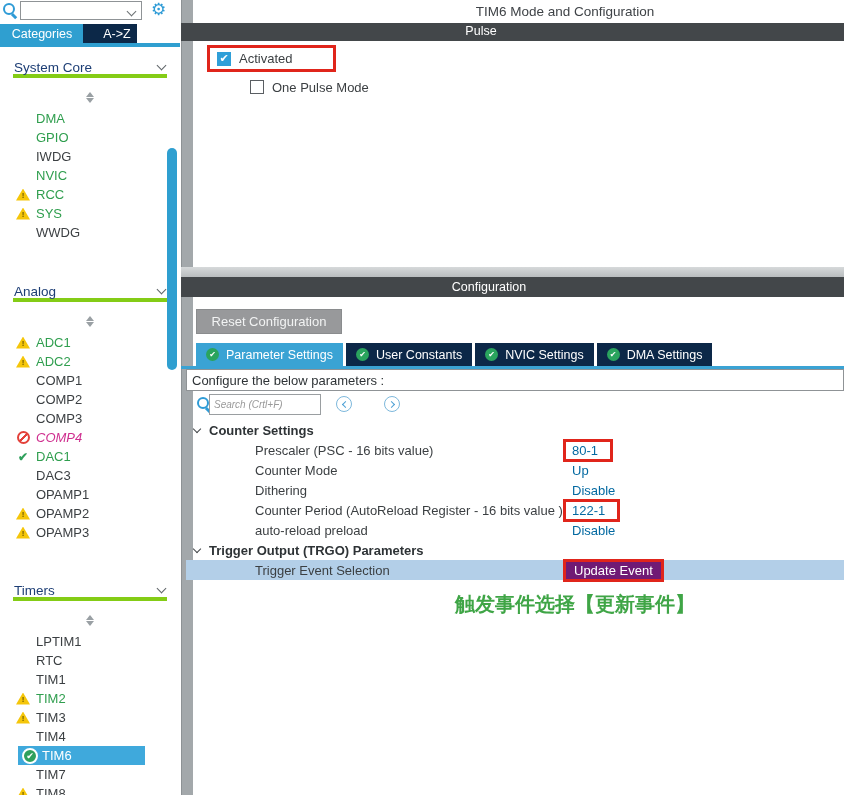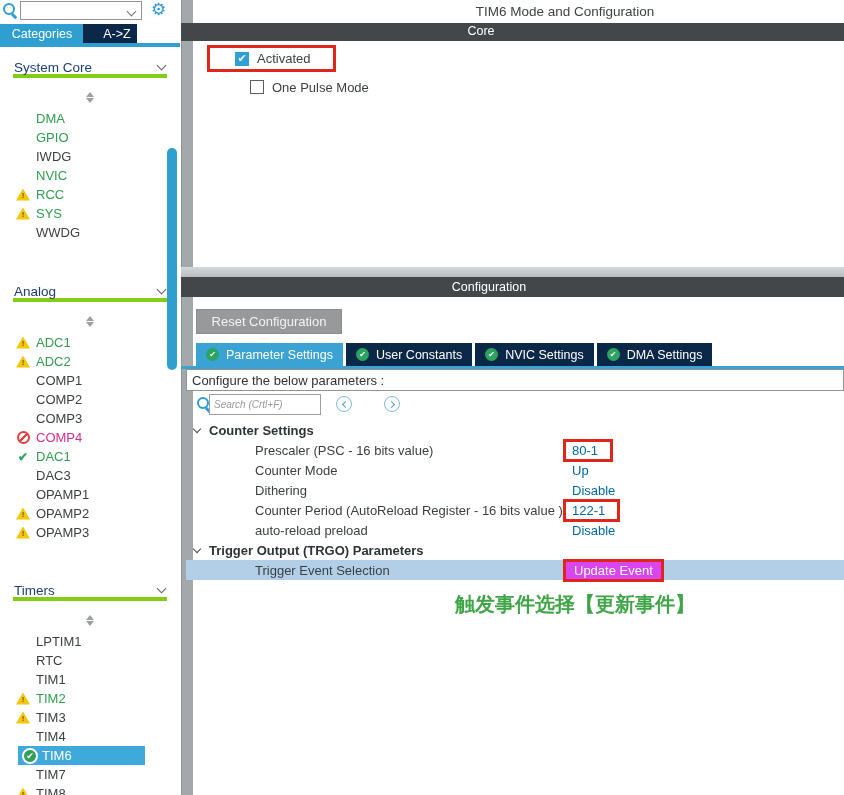--- a/index.html
+++ b/index.html
@@ -30,21 +30,21 @@
   .sort-widget { margin:14px auto 0 auto; width:10px; height:11px; display:flex; flex-direction:column; align-items:center; cursor:pointer; }
   .tri-up { width:0; height:0; border-left:4px solid transparent; border-right:4px solid transparent; border-bottom:5px solid #9aa0a4; }
   .tri-down { width:0; height:0; border-left:4px solid transparent; border-right:4px solid transparent; border-top:5px solid #9aa0a4; margin-top:1px; }
   .sec-items { margin-top:6px; }
   .sb-item { height:19px; display:flex; align-items:center; cursor:pointer; }
   .icon-slot { width:26px; margin-left:10px; display:flex; justify-content:center; align-items:center; flex:none; }
   .sb-item.selected { background:#3fa9dc; margin-left:18px; width:127px; }
   .sb-item.selected .icon-slot { margin-left:0; width:24px; }
   .c-green { color:#2f9e4e; }
   .c-dark { color:#3b3f42; }
-  .c-magenta { color:#cf2f8f; }
+  .c-magenta { color:#cf2f8f;font-style:italic; }
   .c-selected { color:#fff; }
   .icon-warning { width:14px; height:12px; background:#f5c60a; clip-path:polygon(50% 0,100% 100%,0 100%); display:flex; align-items:flex-end; justify-content:center; font-size:8px; font-weight:bold; color:#6e5a00; line-height:1.1; }
   .icon-blocked { width:13px; height:13px; border-radius:50%; border:2px solid #e3413a; background:
     linear-gradient(135deg, transparent 42%, #e3413a 42%, #e3413a 58%, transparent 58%); }
   .icon-check { color:#2fa05c; font-size:12px; font-weight:bold; }
   .icon-ckc { width:16px; height:16px; border-radius:50%; background:#2fa05c; border:2px solid #fff; color:#fff; font-size:9px; display:flex; align-items:center; justify-content:center; }
   .scroll-thumb { position:absolute; left:167px; top:148px; width:10px; height:222px; border-radius:5px; background:#2f9fd0; }
 
   
   .divider { position:absolute; left:181px; top:0; width:12px; height:795px; background:#a3a8ab; border-left:1px solid #8d9295; }
@@ -58,21 +58,21 @@
   .conf-bar { top:277px; height:20px; }
   .bar-label { position:absolute; transform:translateX(-50%); color:#fff; font-size:12.5px; top:2px; white-space:nowrap; }
   .mode-bar .bar-label { left:300px; top:1px; }
   .conf-bar .bar-label { left:308px; top:3px; }
   .splitter { position:absolute; left:-12px; top:267px; width:663px; height:10px; background:linear-gradient(#d6d9da,#b9bdbf); }
 
   .cb { width:14px; height:14px; flex:none; }
   .cb.checked { background:#2f9fd8; color:#fff; font-size:11px; display:flex; align-items:center; justify-content:center; }
   .cb.checked::before { content:'✔'; }
   .cb.un { background:#fff; border:1px solid #5a5e62; }
-  .act-box { position:absolute; left:14px; top:45px; width:129px; height:27px; border:3px solid #e0251b; display:flex; align-items:center; gap:8px; padding-left:25px; }
+  .act-box { position:absolute; left:14px; top:45px; width:129px; height:27px; border:3px solid #e0251b; display:flex; align-items:center; gap:8px; padding-left:7px; }
   .opm-row { position:absolute; left:22px; top:80px; display:flex; align-items:flex-start; gap:8px;padding-left:35px; }
 
   .reset-btn { position:absolute; left:3px; top:309px; width:146px; height:25px; background:#98999b; border:1px solid #8a8c8e; color:#f2f3f3; font-size:13px; display:flex; align-items:center; justify-content:center; cursor:pointer; }
   .tabs-row { position:absolute; left:3px; top:343px; height:23px; display:flex; gap:3px; }
   .tab { display:flex; align-items:center; gap:7px; padding:0 10px; color:#fff; font-size:12.5px; background:#0c2848; cursor:pointer; white-space:nowrap; }
   .tab.active { background:#3aa3d4; }
   .tab-ck { width:13px; height:13px; border-radius:50%; background:#2aa45e; color:#fff; font-size:8px; display:flex; align-items:center; justify-content:center; flex:none; }
   .tabs-underline { position:absolute; left:-12px; top:366px; width:663px; height:3px; background:#3aa3d4; }
   .configure-box { position:absolute; left:-7px; top:369px; width:658px; height:22px; border:1px solid #8f9396; background:#fff; display:flex; align-items:center; padding-left:5px; color:#2e3336; }
   .search-row { position:absolute; left:-7px; top:393px; width:658px; height:24px; }
@@ -87,21 +87,21 @@
 
   .tree { position:absolute; left:-7px; top:420px; width:658px; }
   .tree-group { height:20px; display:flex; align-items:center; padding-left:8px; gap:9px; }
   .tree-chev { width:6px; height:6px; border-left:1.6px solid #43474a; border-bottom:1.6px solid #43474a; transform:rotate(-45deg); margin-top:-3px; flex:none; }
   .g-title { font-weight:bold; color:#2e3336; }
   .tree-row { position:relative; height:20px; display:flex; align-items:center; }
   .tree-row.sel-row { background:#b3cfe8; }
   .row-label { margin-left:69px; color:#3b3f42; }
   .row-value { position:absolute; left:377px; padding-left:9px; color:#0369a1; white-space:nowrap; }
   .row-value.hl { border:3px solid #e0251b; padding:1px 12px 1px 6px; background:#fff; z-index:2; }
-  .row-value.upd { border:3px solid #e0251b; padding:1px 8px; background:#d946ef; color:#fff; z-index:2; }
+  .row-value.upd { border:3px solid #e0251b; padding:1px 8px; background:#701a75; color:#fff; z-index:2; }
   .annotation { position:absolute; left:262px; top:591px; font-size:20px; font-weight:bold; color:#3fa546; white-space:nowrap; font-family:"Liberation Sans","DejaVu Sans",sans-serif; }
 </style>
 </head>
 <body>
 
 <div id="app">
 
   <div class="sidebar">
     <div class="sb-top">
       <span class="mag sb-mag"></span>
@@ -288,21 +288,21 @@
   </div>
 
   <div class="divider"></div>
 
   <div class="main">
     <div class="title-row">
       <span class="title-text">TIM6 Mode and Configuration</span>
     </div>
 
     <div class="dark-bar mode-bar">
-      <span class="bar-label">Core</span>
+      <span class="bar-label">Pulse</span>
     </div>
 
     <div class="act-box">
       <span class="cb checked"></span>
       <span>Activated</span>
     </div>
     <div class="opm-row">
       <span class="cb un"></span>
       <span>One Pulse Mode</span>
     </div>

